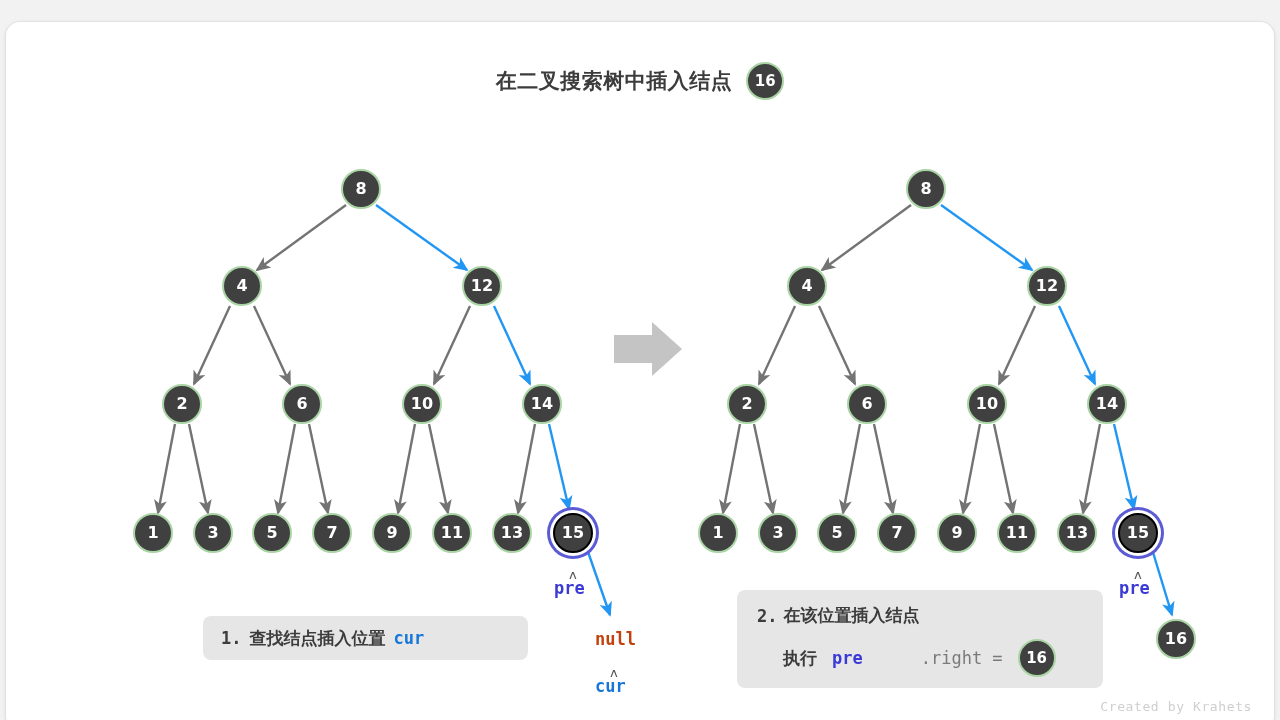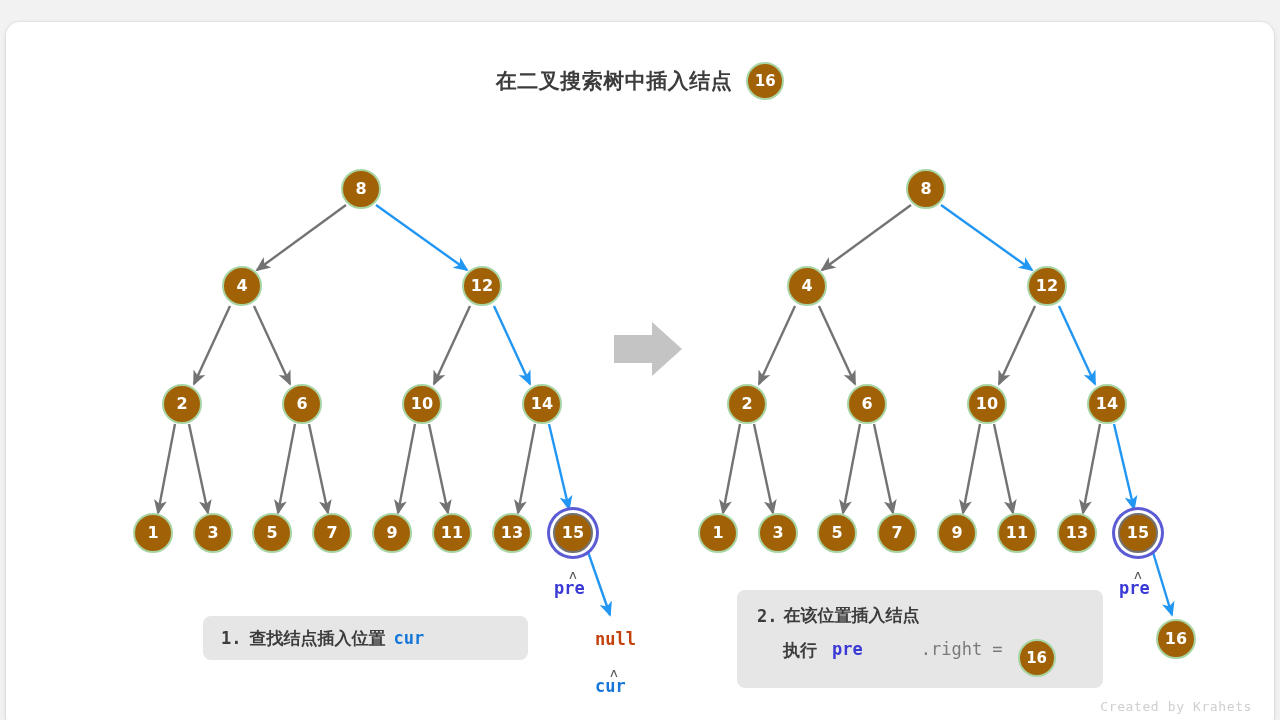--- a/index.html
+++ b/index.html
@@ -48,40 +48,40 @@
     font-weight: bold;
     color: #3c3c3c;
     letter-spacing: 0.5px;
   }
   
   .node {
     position: absolute;
     width: 40px;
     height: 40px;
     border-radius: 50%;
-    background: #a16207;
+    background: #404040;
     border: 2px solid #a9d5a4;
     box-sizing: border-box;
     display: flex;
     align-items: center;
     justify-content: center;
     color: #ffffff;
     font-size: 16px;
     font-weight: bold;
     font-family: "DejaVu Sans", sans-serif;
     line-height: 1;
   }
   .node.inline {
     position: relative;
     width: 38px;
     height: 38px;
     font-size: 15px;
   }
   .node.hl {
-    border: 2px solid #737373;
+    border: 2px solid #000000;
     box-shadow: 0 0 0 3px #ffffff, 0 0 0 6px #5b5bd6;
   }
   
   .caption {
     position: absolute;
     background: #e6e6e6;
     border-radius: 8px;
     color: #3c3c3c;
     font-weight: bold;
     box-sizing: border-box;
@@ -101,20 +101,21 @@
     left: 731px;
     top: 568px;
     width: 366px;
     height: 98px;
     padding: 14px 18px 0 20px;
     font-size: 17px;
   }
   .cap2-line1 { display: flex; align-items: center; gap: 6px; }
   .cap2-line2 {
     display: flex;
+    align-items: center;
     gap: 15px;
     margin-top: 12px;
     padding-left: 26px;
   }
   .mono {
     font-family: "DejaVu Sans Mono", monospace;
   }
   .var-blue { color: #1677d9; font-weight: bold; font-family: "DejaVu Sans Mono", monospace; }
   .var-pre  { color: #3a3ad6; font-weight: bold; font-family: "DejaVu Sans Mono", monospace; }
   .code-gray { color: #7a7a7a; font-weight: normal; font-family: "DejaVu Sans Mono", monospace; font-size: 17px; margin-left: 43px; }

